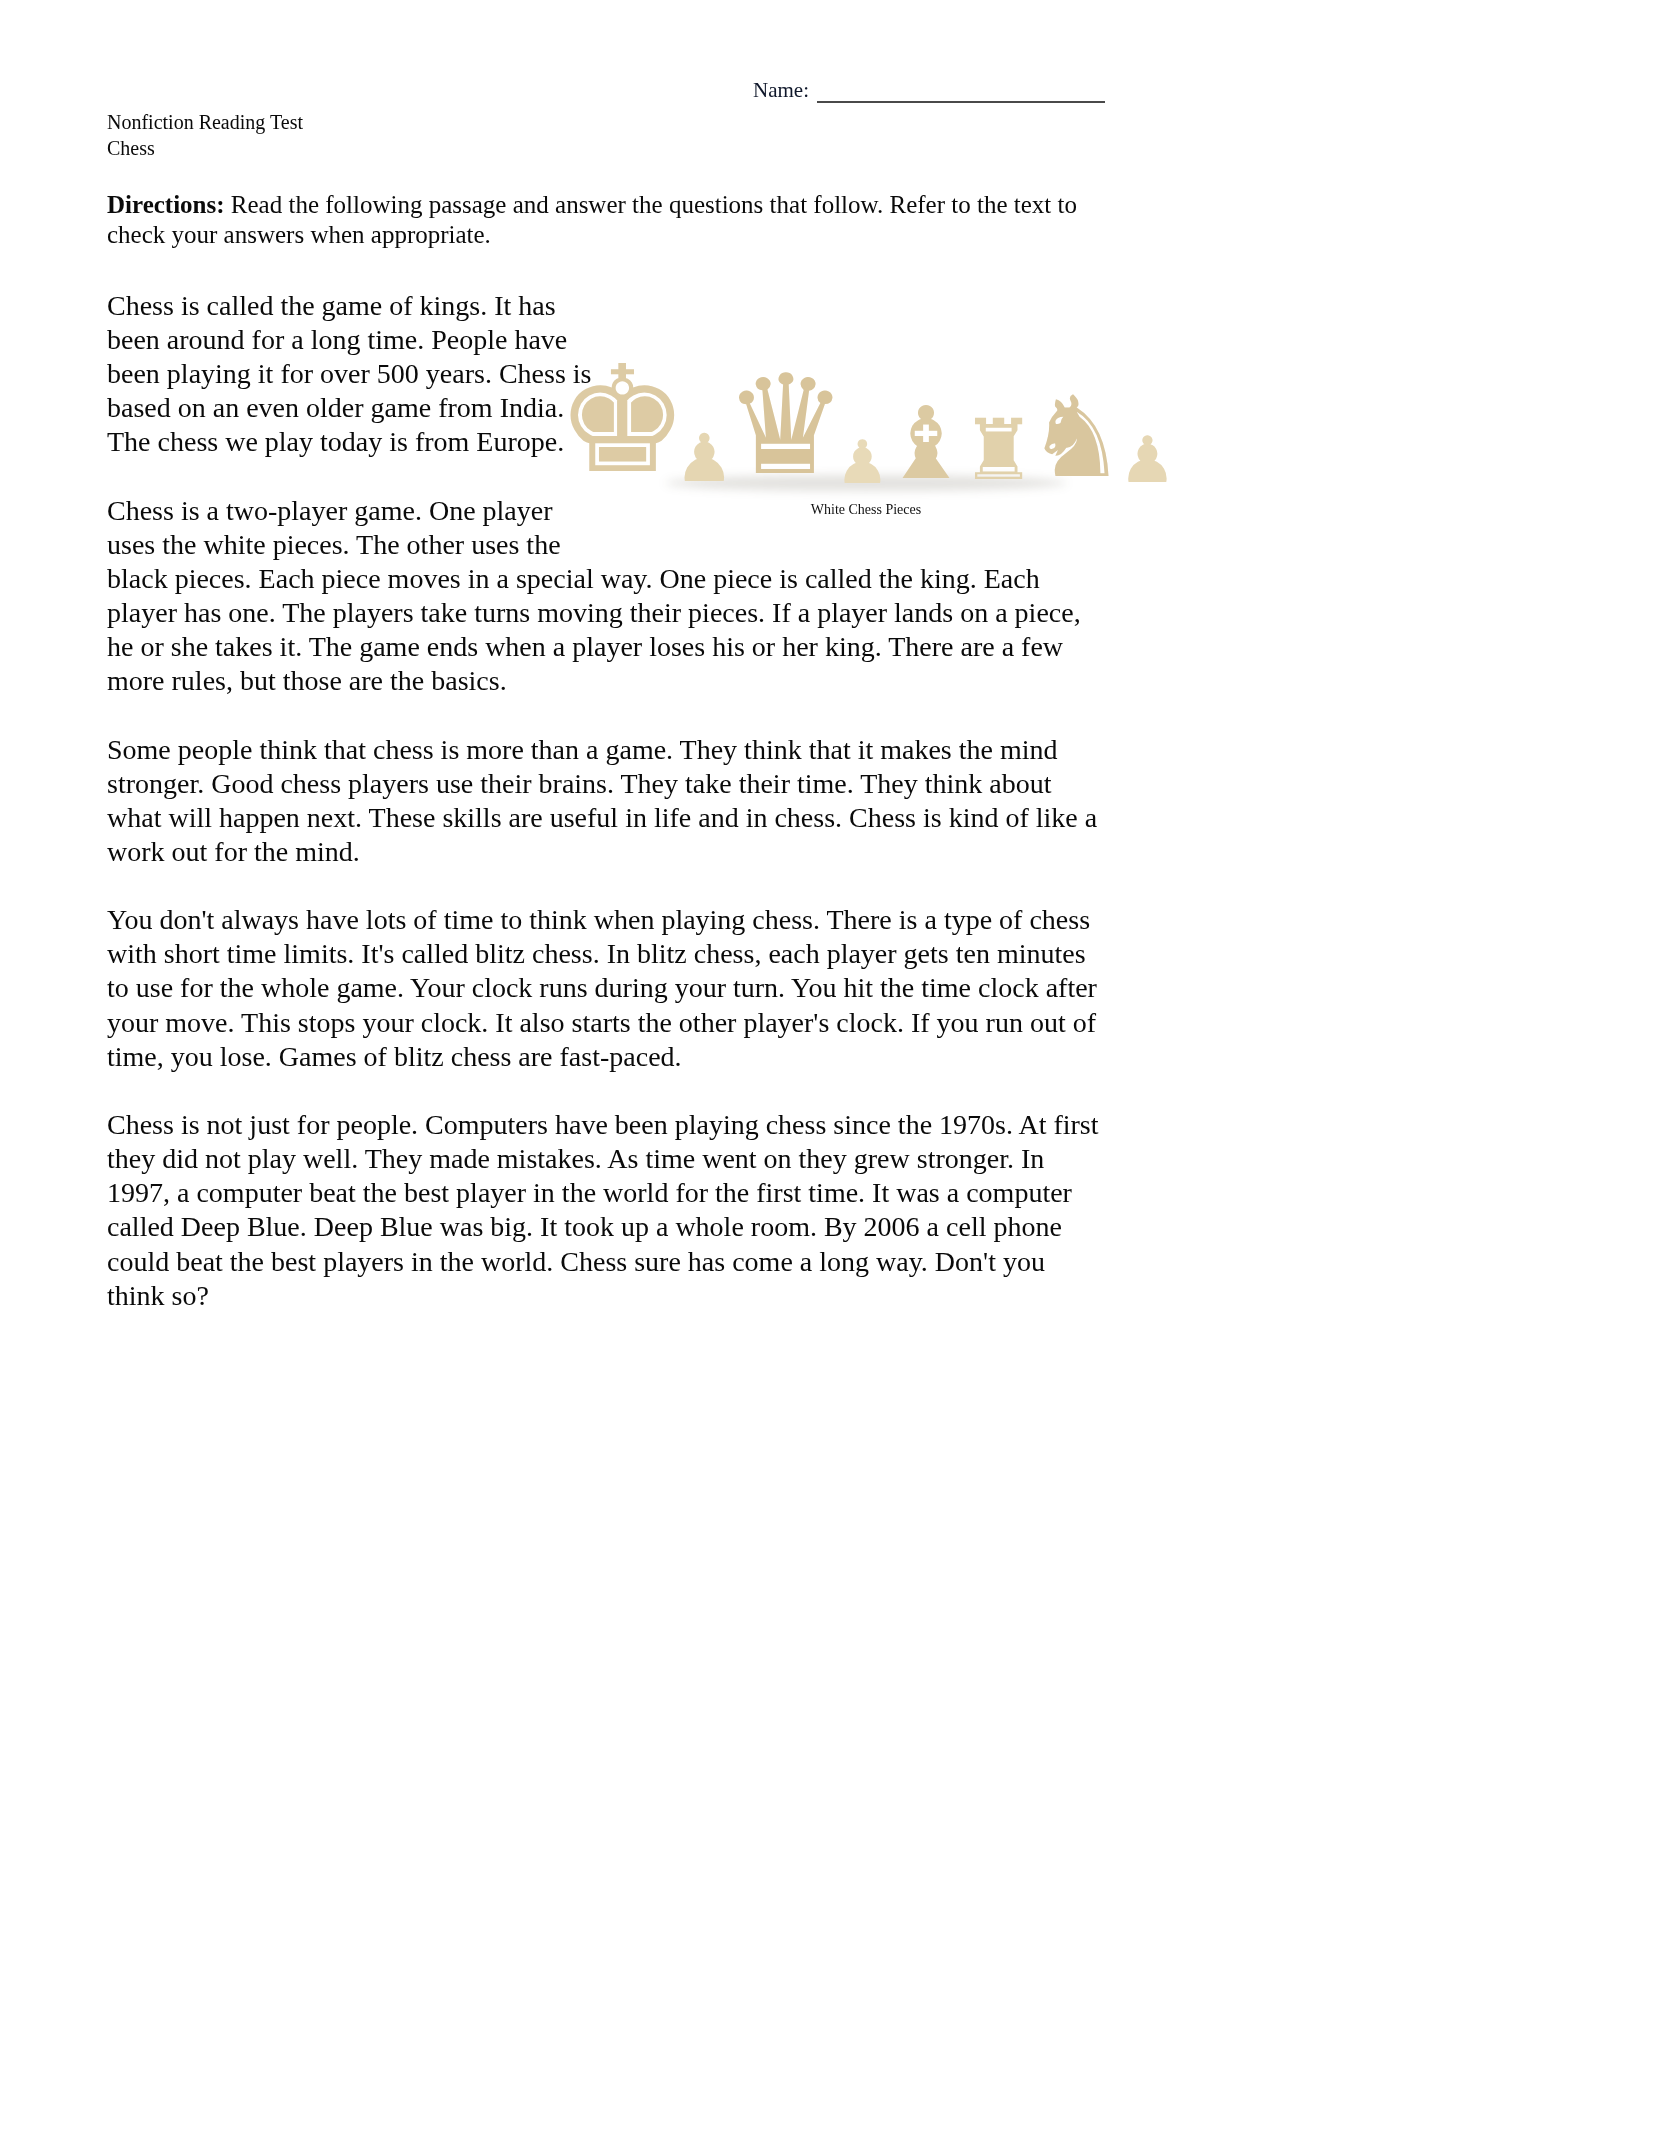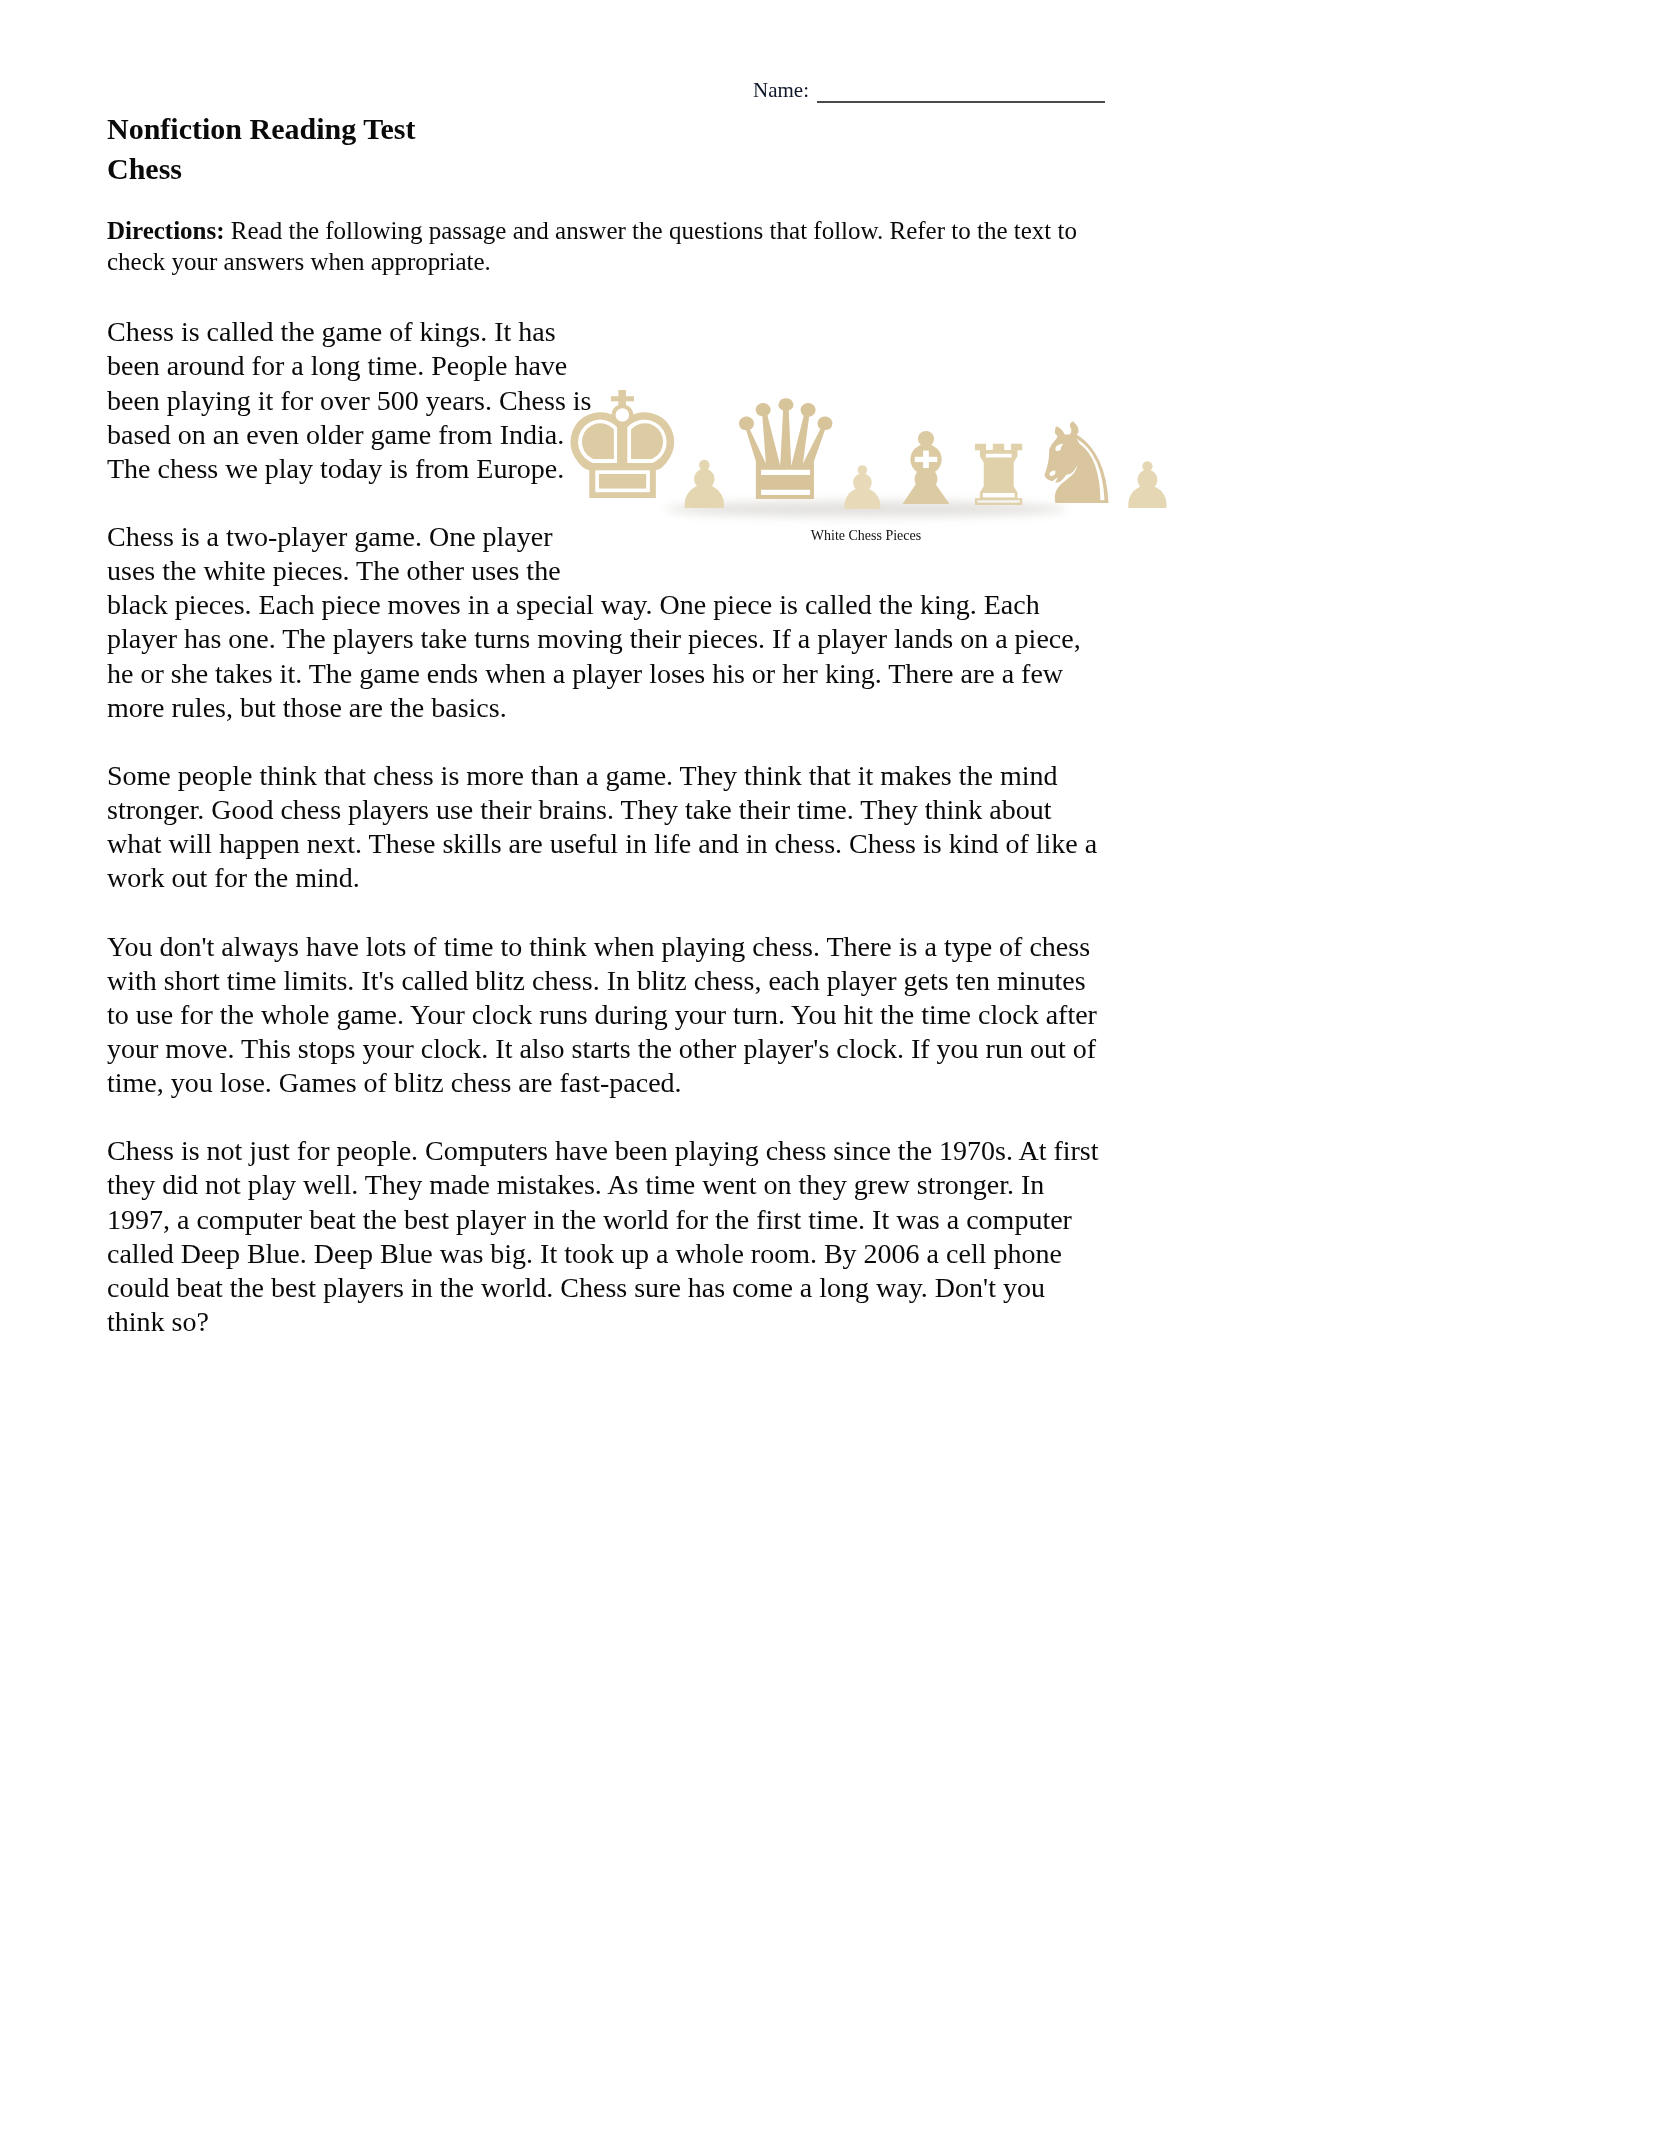--- a/index.html
+++ b/index.html
@@ -30,22 +30,22 @@
   }
   .name-label { padding-right: 8px; }
   .name-line {
     display: inline-block;
     width: 288px;
     height: 20px;
     border-bottom: 2px solid #4a4a4a;
   }
   
   .title-block {
-    font-size: 30px;
-    font-weight: bold;
+    font-size: 20px;
+    font-weight: normal;
     line-height: 1.32;
     margin-top: 2px;
   }
   
   .directions {
     margin-top: 28px;
     font-size: 25px;
     line-height: 1.22;
   }
   .directions .dir-label { font-weight: bold; }

